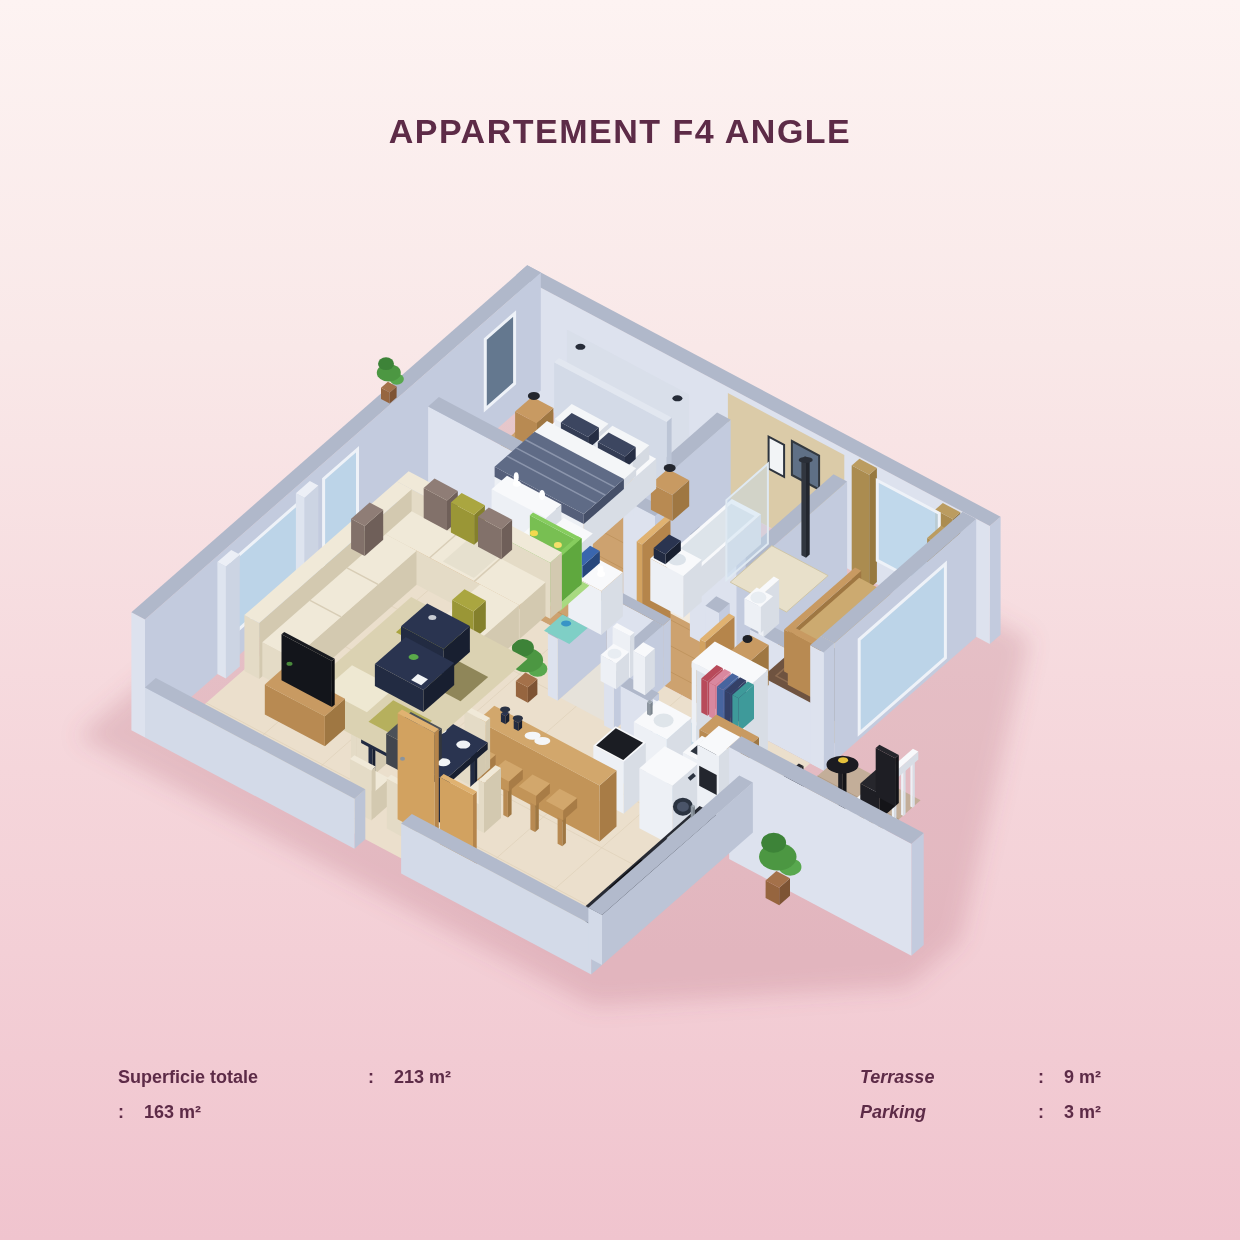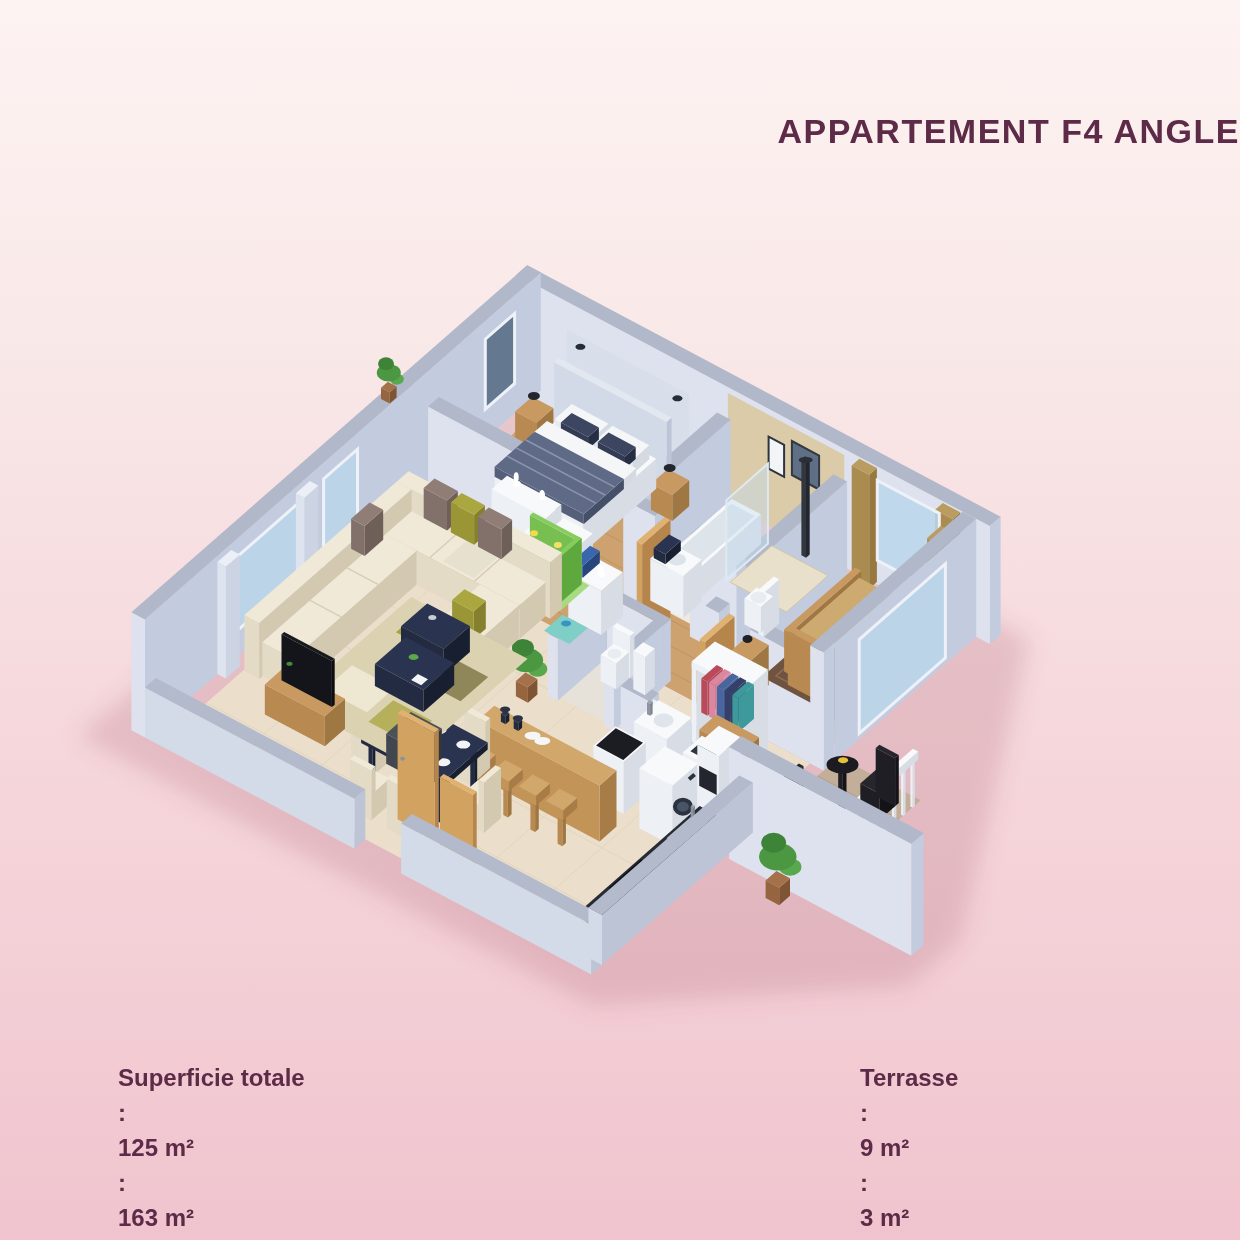--- a/index.html
+++ b/index.html
@@ -3,29 +3,29 @@
 <meta charset="utf-8">
 <style>
   html,body{margin:0;padding:0;}
   body{
     width:1240px;height:1240px;overflow:hidden;position:relative;
     background:linear-gradient(180deg,#fdf3f2 0%,#f9e8e8 28%,#f5d6db 62%,#f0c4ce 100%);
     font-family:"Liberation Sans","DejaVu Sans",sans-serif;
   }
   .page-title{
     position:absolute;top:112px;left:0;width:1240px;
-    text-align:right;font-size:34px;font-weight:800;letter-spacing:1.5px;
+    text-align:center;font-size:34px;font-weight:800;letter-spacing:1.5px;
     color:#5d2b47;
   }
   .stats-block{position:absolute;top:1060px;}
   .stats-left{left:118px;}
   .stats-right{left:860px;}
-  .stat-row{display:flex;font-size:24px;font-weight:800;color:#5d2b47;line-height:35px;flex-direction:column;}
+  .stat-row{display:flex;font-size:18px;font-weight:800;color:#5d2b47;line-height:35px;}
   .stats-left .stat-label{width:250px;}
-  .stats-right .stat-label{width:178px;}
+  .stats-right .stat-label{width:178px;font-style:italic;}
   .stat-sep{width:26px;}
   .stat-value{white-space:pre;}
   #plan-svg{position:absolute;left:0;top:0;}
 </style>
 </head>
 <body>
 
 <svg id="plan-svg" width="1240" height="1240" viewBox="0 0 1240 1240">
   <defs>
     <filter id="soft" x="-25%" y="-25%" width="150%" height="150%">
@@ -664,31 +664,32 @@
       </g>
     </g>
 </svg>
 
 <div class="page-title">APPARTEMENT F4 ANGLE</div>
 
 <div class="stats-block stats-left">
   <div class="stat-row">
     <span class="stat-label">Superficie totale</span>
     <span class="stat-sep">:</span>
-    <span class="stat-value">125 m²</span>
+    <span class="stat-value">213 m²</span>
   </div>
   <div class="stat-row">
     <span class="stat-sep">:</span>
     <span class="stat-value">163 m²</span>
   </div>
 </div>
 
 <div class="stats-block stats-right">
   <div class="stat-row">
     <span class="stat-label">Terrasse</span>
     <span class="stat-sep">:</span>
     <span class="stat-value">9 m²</span>
   </div>
   <div class="stat-row">
+    <span class="stat-label">Parking</span>
     <span class="stat-sep">:</span>
     <span class="stat-value">3 m²</span>
   </div>
 </div>
 
 </body></html>

